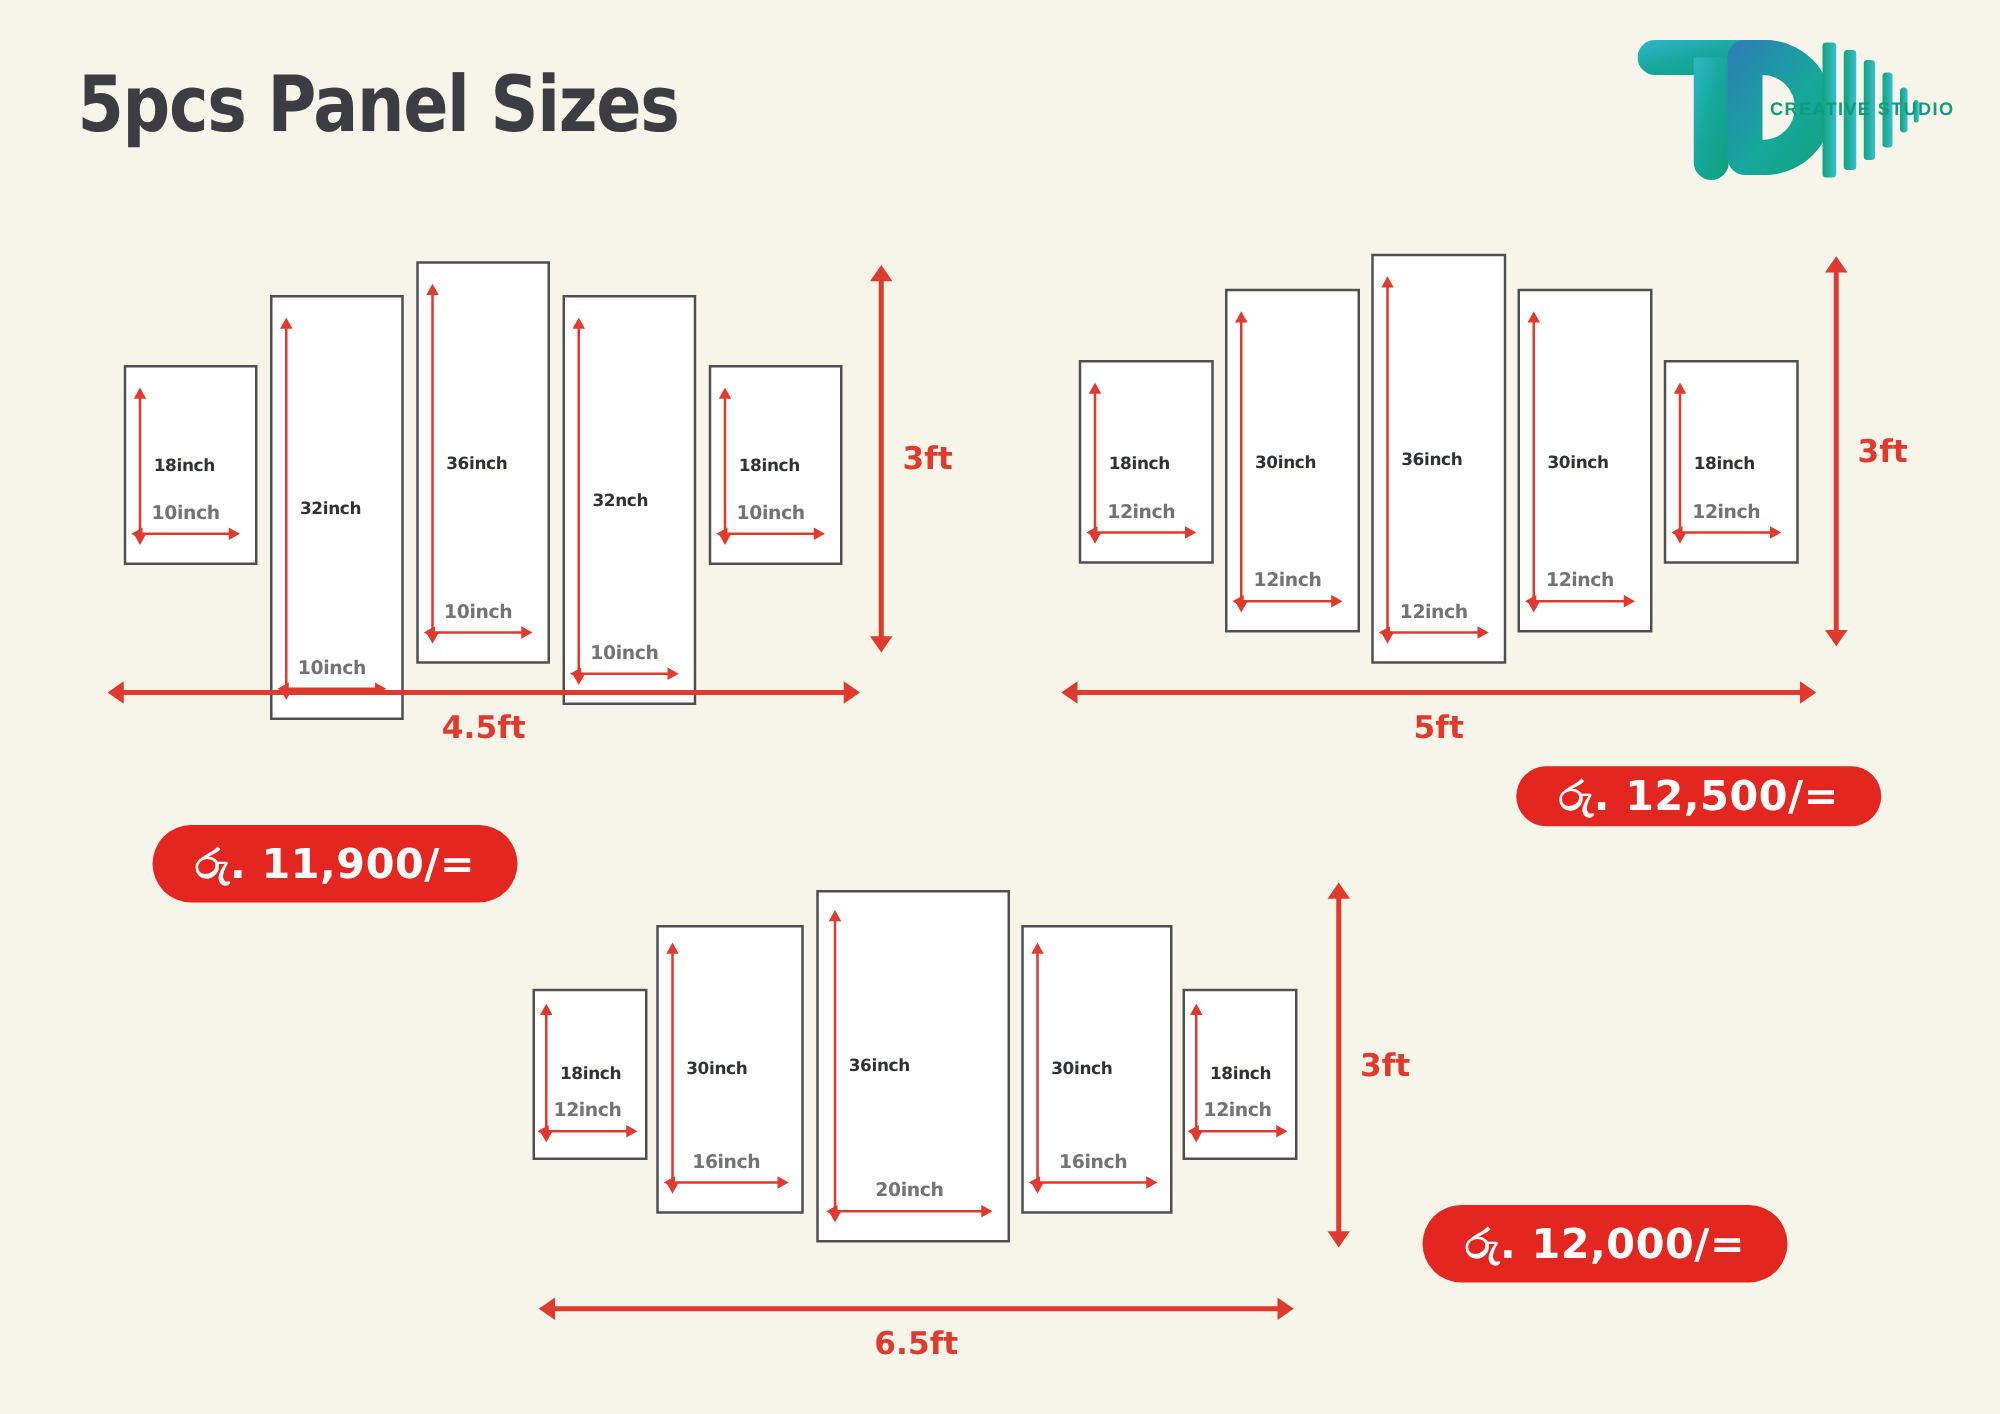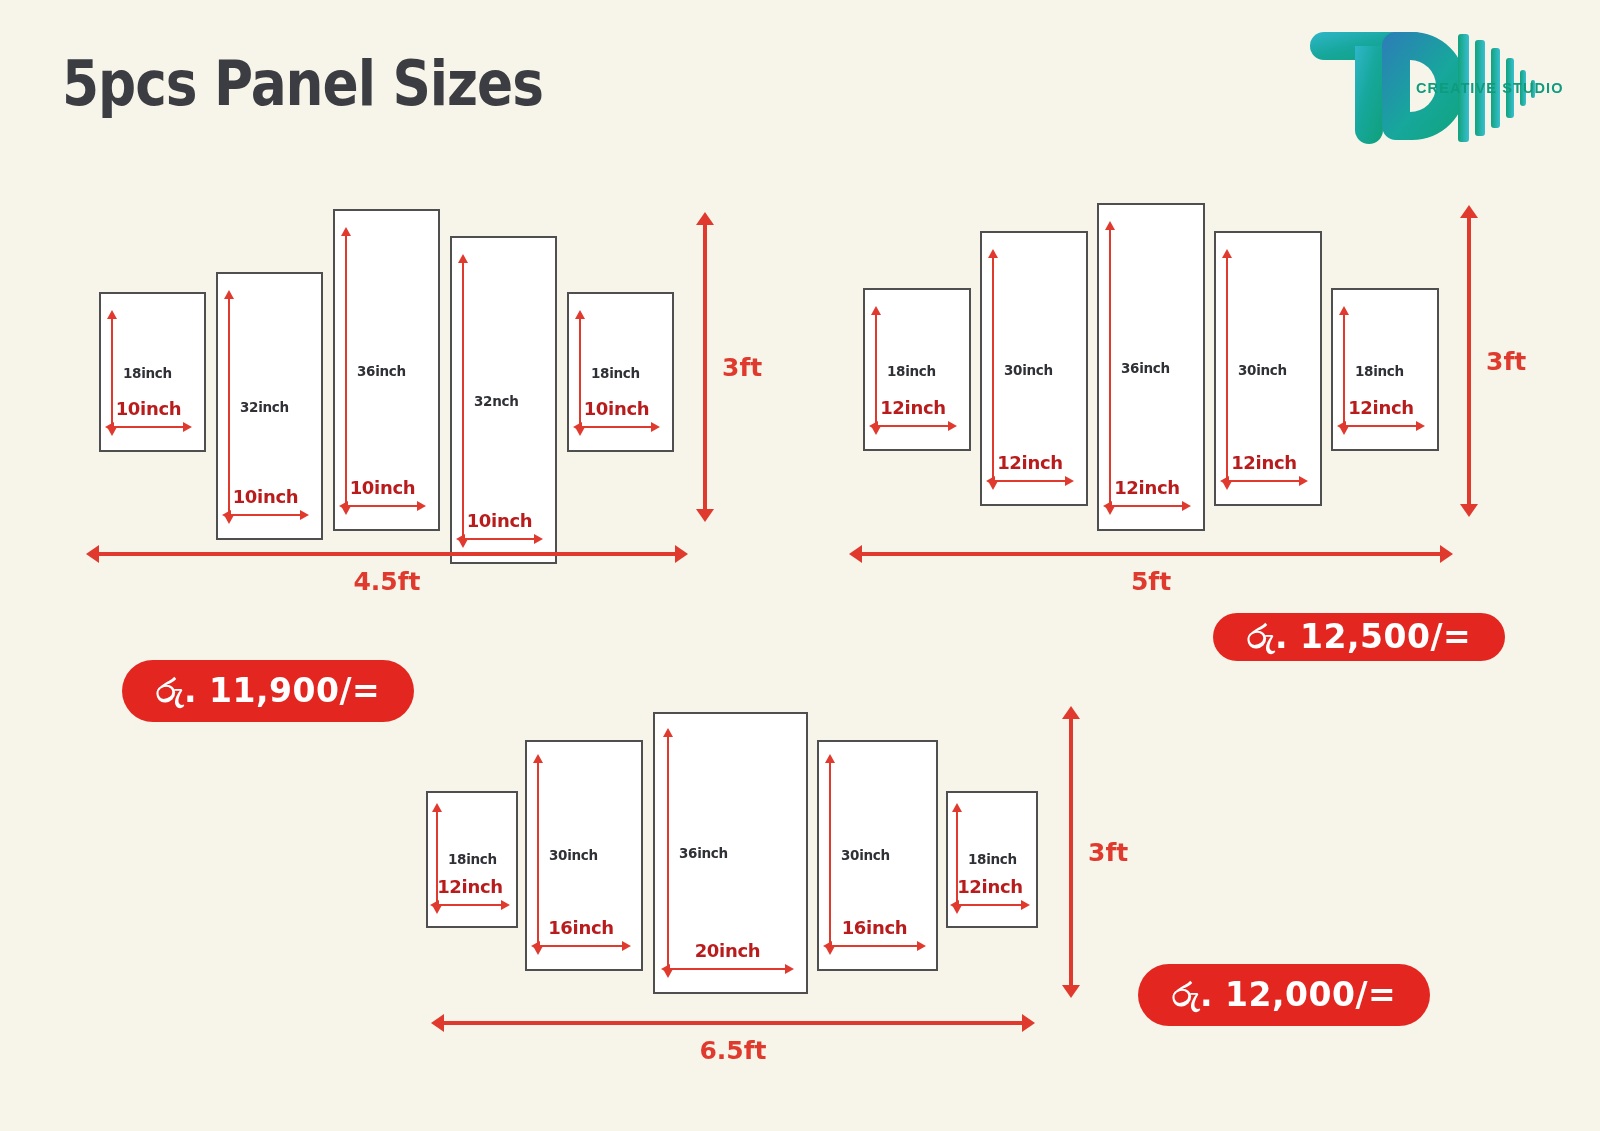--- a/index.html
+++ b/index.html
@@ -70,21 +70,21 @@
   }
   .h-line::before, .h-line::after {
     content: ""; position: absolute; top: -4px;
     border-top: 5px solid transparent; border-bottom: 5px solid transparent;
   }
   .h-line::before { left: -8px; border-right: 9px solid #e03a2f; }
   .h-line::after  { right: -8px; border-left: 9px solid #e03a2f; }
   .h-label {
     position: absolute; left: 50%; bottom: 9px; transform: translateX(-50%);
     font-family: "DejaVu Sans", sans-serif;
-    font-size: 18px; font-weight: 700; color: #b91c1c;
+    font-size: 15px; font-weight: 700; color: #737373;
     white-space: nowrap; letter-spacing: -0.3px;
   }
 
   
   .dim-v { position: absolute; width: 6px; text-align: center; }
   .dim-v .bar { position: absolute; left: 1px; top: 11px; bottom: 11px; width: 4px; background: #e03a2f; }
   .dim-v .ar-up, .dim-v .ar-dn {
     position: absolute; left: -6px;
     border-left: 9px solid transparent; border-right: 9px solid transparent;
   }
@@ -174,21 +174,21 @@
         <div class="v-meas" style="left:10px; top:24px; bottom:22px;">
           <div class="v-line"></div>
           <div class="v-label">18inch</div>
         </div>
         <div class="h-meas" style="left:12px; right:20px; bottom:22px; height:28px;">
           <div class="h-line"></div>
           <div class="h-label">10inch</div>
         </div>
       </div>
 
-      <div class="panel" style="left:216px; top:236px; width:107px; height:268px;margin-top:36px;">
+      <div class="panel" style="left:216px; top:236px; width:107px; height:340px;">
         <div class="v-meas" style="left:10px; top:24px; bottom:22px;">
           <div class="v-line"></div>
           <div class="v-label">32inch</div>
         </div>
         <div class="h-meas" style="left:12px; right:20px; bottom:22px; height:28px;">
           <div class="h-line"></div>
           <div class="h-label">10inch</div>
         </div>
       </div>
 
@@ -382,21 +382,21 @@
       </div>
     </div>
 
     <div class="dim-v" style="left:1068px; top:706px; height:292px;">
       <div class="ar-up"></div>
       <div class="bar"></div>
       <div class="ar-dn"></div>
       <div class="dlabel">3ft</div>
     </div>
 
-    <div class="dim-h" style="left:431px; top:1020px; width:604px;">
+    <div class="dim-h" style="left:431px; top:1044px; width:604px;">
       <div class="ar-l"></div>
       <div class="bar"></div>
       <div class="ar-r"></div>
       <div class="dlabel">6.5ft</div>
     </div>
 
     <div class="price-badge" style="left:1138px; top:964px; height:62px;">
       <span>රු. 12,000/=</span>
     </div>
   </div>

